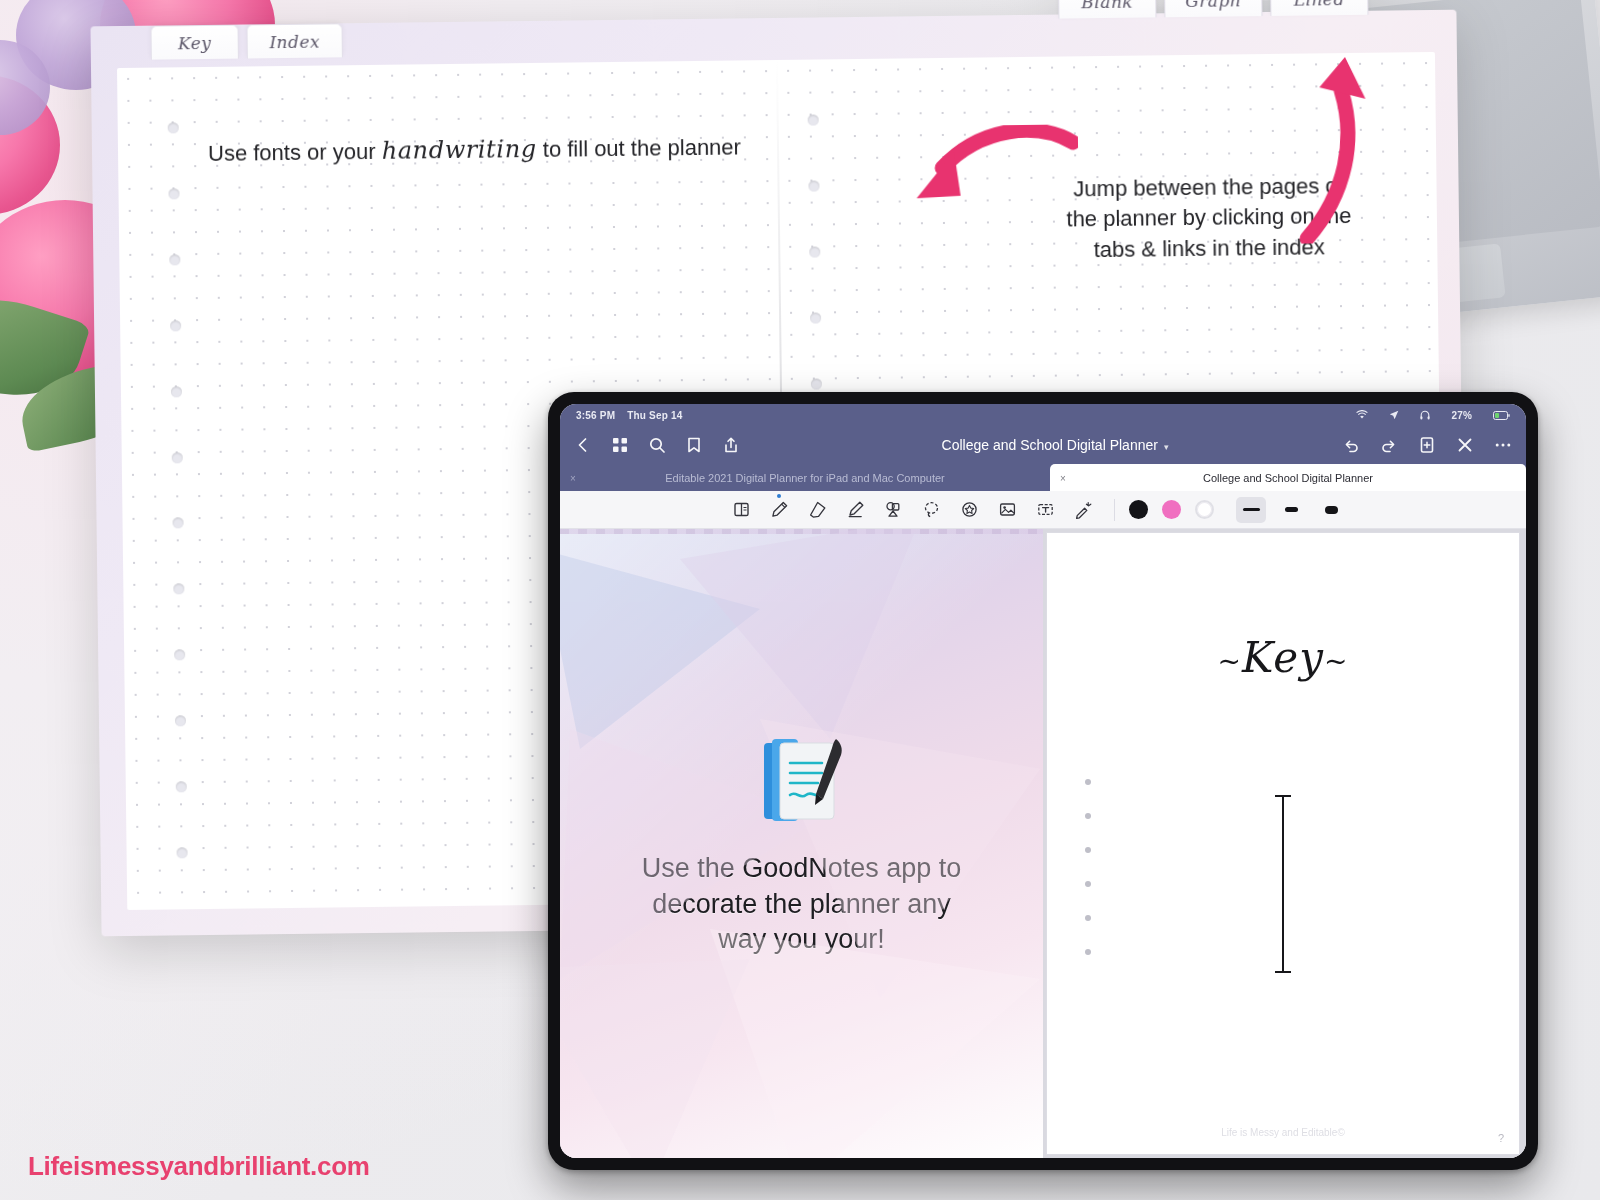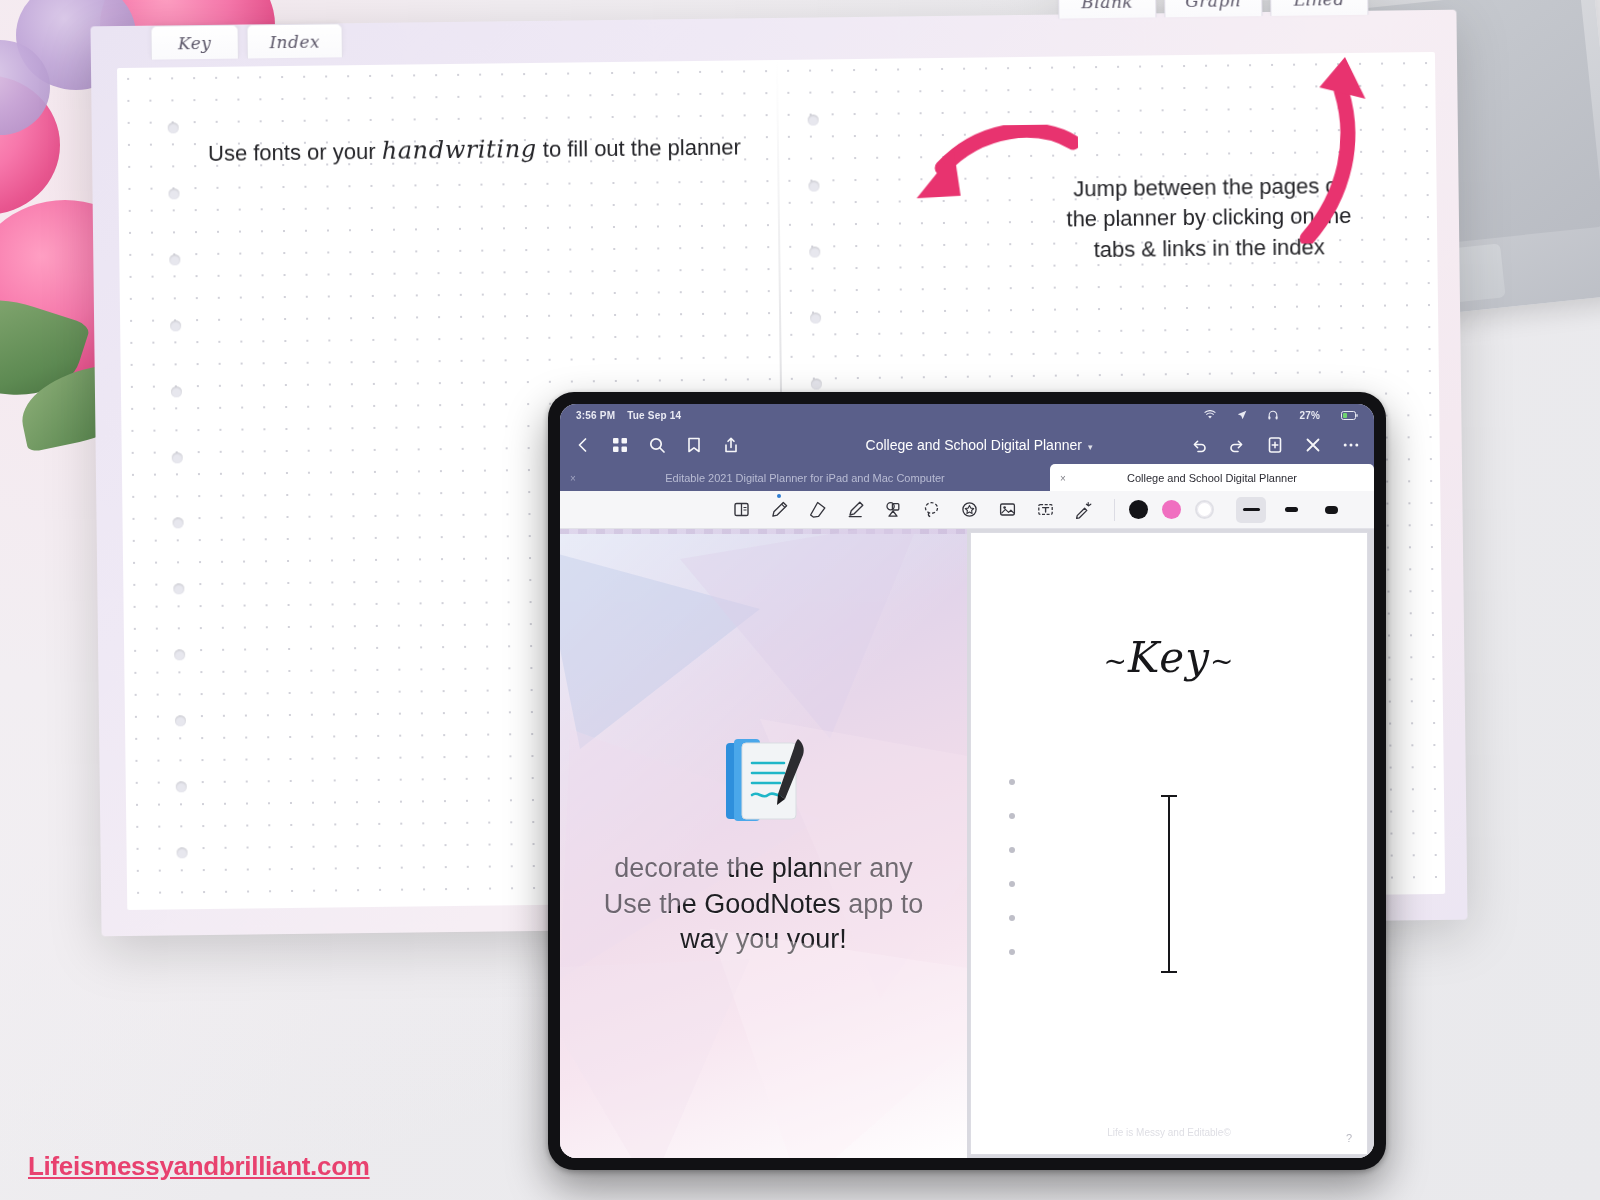--- a/index.html
+++ b/index.html
@@ -109,21 +109,21 @@
     text-align:center; font-size:22px; line-height:1.38; color:#242428;
   }
 
   
   .arrow { position:absolute; }
   #arrow-left  { left:816px; top:110px; width:170px; height:100px; }
   #arrow-right { right:72px; top:42px; width:110px; height:190px; }
 
   
   #ipad {
-    position:absolute; left:548px; top:392px; width:838px; height:778px;
+    position:absolute; left:548px; top:392px; width:990px; height:778px;
     background:#111114;
     border-radius:26px;
     padding:12px;
     box-shadow:0 18px 42px rgba(0,0,0,.40), 0 2px 6px rgba(0,0,0,.3);
   }
   #screen {
     position:relative; width:100%; height:100%;
     background:#ffffff; border-radius:16px; overflow:hidden;
     display:flex; flex-direction:column;
   }
@@ -257,21 +257,20 @@
     position:absolute; top:0; left:0; right:0; height:5px;
     background:repeating-linear-gradient(90deg,#c9b7d8 0 9px,#d9cbe6 9px 18px);
     opacity:.65;
   }
 
   
   #watermark {
     position:absolute; left:28px; bottom:18px;
     font-size:26px; font-weight:bold; color:#e8416f;
     letter-spacing:-.3px;
-    text-decoration:underline;
   }
 </style>
 </head>
 <body>
 
 <div id="desk">
 
   <div id="laptop">
     <div id="keyboard"></div>
     <div id="trackpad"></div>
@@ -345,21 +344,21 @@
       <path d="M44 34 L70 4 L90 46 Z" fill="#e8336f"></path>
     </svg>
   </div>
 
   <div id="ipad">
     <div id="screen">
 
       <div id="statusbar">
         <div class="sb-left">
           <span>3:56 PM</span>
-          <span>Tue Sep 14</span>
+          <span>Thu Sep 14</span>
         </div>
         <div class="sb-right">
           <span class="sb-icon">
             <svg width="12" height="10" viewBox="0 0 12 10">
                 <path d="M6 8.6l1.8-2.1a2.6 2.6 0 0 0-3.6 0L6 8.6z" fill="#e9eaf3"></path>
                 <path d="M2.3 4.6a5.6 5.6 0 0 1 7.4 0" stroke="#e9eaf3" stroke-width="1.2" fill="none"></path>
                 <path d="M.6 2.6a8.2 8.2 0 0 1 10.8 0" stroke="#e9eaf3" stroke-width="1.2" fill="none"></path>
               </svg>
           </span>
           <span class="sb-icon">
@@ -585,22 +584,22 @@
               <rect x="22" y="10" width="26" height="82" rx="4" fill="#4aa7ea"></rect>
               <rect x="30" y="14" width="54" height="76" rx="4" fill="#f2f4f6" stroke="#d9dde2" stroke-width="1"></rect>
               <path d="M40 34h32M40 44h32M40 54h28" stroke="#1fb6c8" stroke-width="2.6" stroke-linecap="round"></path>
               <path d="M40 66c6-5 10 5 16 0s10 4 16-1" stroke="#1fb6c8" stroke-width="2.6" fill="none" stroke-linecap="round"></path>
               <path d="M86 10c5 4 7 10 5 16l-18 44-7-5 16-46c1-4 2-7 4-9z" fill="#2c2c30"></path>
               <path d="M66 65l7 5-8 6z" fill="#1a1a1e"></path>
             </svg>
           </div>
 
           <div id="promo-text">
+            <div>Use the GoodNotes app to</div>
             <div>decorate the planner any</div>
-            <div>Use the GoodNotes app to</div>
             <div>way you your!</div>
           </div>
         </div>
 
         <div id="page-right">
           <div id="key-title">
             <span class="swash">~</span><span>Key</span><span class="swash">~</span>
           </div>
           <div id="key-rule"></div>
           <div class="dotcol">

